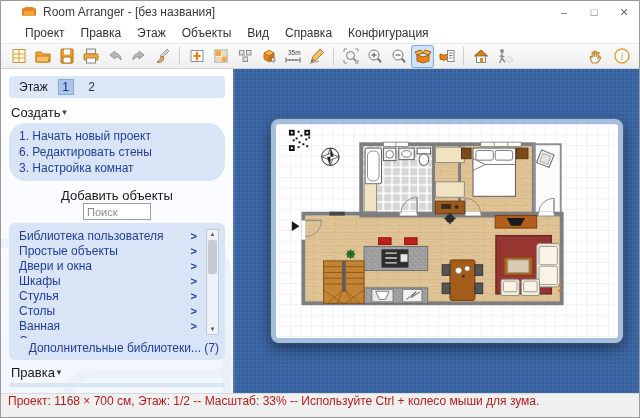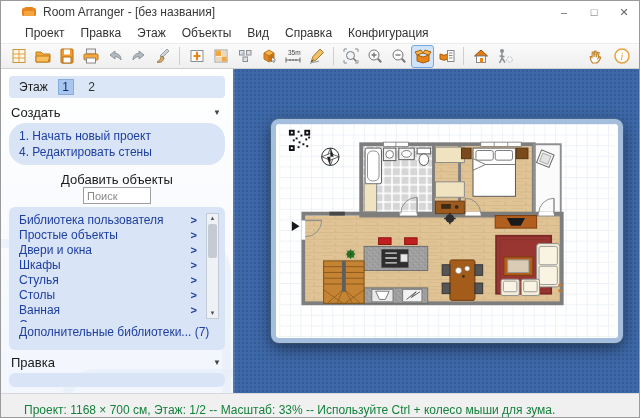--- a/index.html
+++ b/index.html
@@ -35,31 +35,31 @@
   
   .sidebar { width:232px; background:linear-gradient(#ffffff,#f2f6fd); position:relative; overflow:hidden; }
   .wm { position:absolute; border:9px solid #e7eef9; border-radius:34px; opacity:.65; }
   .sb-content { position:relative; z-index:1; height:100%; display:flex; flex-direction:column; }
   .floor-row { margin:7px 8px 2px; background:#dbe6f7; border-radius:4px; height:22px;
                display:flex; align-items:center; padding:0 10px; gap:10px; }
   .floor-label { color:#1a1a1a; }
   .floor-tab { min-width:16px; height:16px; display:flex; align-items:center; justify-content:center;
                color:#333; cursor:pointer; border:1px solid transparent; }
   .floor-tab.sel { background:#a9c6ee; border-color:#86abdf; color:#10306e; }
-  .section-h { display:flex; justify-content:space-between; align-items:center; padding:5px 12px 2px 10px;
+  .section-h { display:flex; justify-content:flex-start; align-items:center; padding:5px 12px 2px 10px;
                color:#1a1a1a; font-size:13px; }
   .tri { font-size:8px; color:#444; cursor:pointer; }
   .panel { margin:1px 8px; background:#d9e4f6; border-radius:17px; padding:5px 10px; }
   .plink { display:block; color:#1e3f9f; line-height:16px; cursor:pointer; }
   .addobj-h { display:flex; justify-content:space-between; align-items:center; padding:6px 10px 3px;flex-direction:column; }
   .addobj-title { font-size:13px; color:#1a1a1a; }
   .search { width:68px; height:17px; border:1px solid #9f9f9f; font-size:11px; padding:0 3px;
             font-family:"Liberation Sans",sans-serif; }
   .search::placeholder { color:#8a8a8a; }
-  .cat-panel { margin:0 8px; background:#d9e4f6; border-radius:6px; padding:5px 6px 10px 10px; position:relative; }
+  .cat-panel { margin:0 8px; background:#d9e4f6; border-radius:6px; padding:5px 6px 4px 10px; position:relative;text-align:right; }
   .cat-list { height:110px; overflow:hidden; }
   .cat-row { height:15px; display:flex; align-items:center; justify-content:space-between;
              padding-right:22px; cursor:pointer; }
   .cat-label { color:#1e3f9f; }
   .chev { color:#1e3f9f; font-weight:bold; font-size:11px; }
   .vscroll { position:absolute; right:6px; top:6px; width:13px; height:106px; background:#eef1f6;
              border:1px solid #c3cbd6; display:flex; flex-direction:column; align-items:center; }
   .varrow { font-size:6px; color:#555; line-height:9px; height:9px; cursor:pointer; }
   .vthumb { width:9px; height:34px; background:#c6cbd3; border-radius:2px; margin:1px 0; cursor:pointer; }
   .vtrack { flex:1; }
@@ -70,21 +70,21 @@
   .canvas { flex:1; position:relative; background-color:#3e69a8;
             background-image:radial-gradient(#355c97 1px, transparent 1px);
             background-size:4px 4px; box-shadow:inset 2px 0 0 rgba(255,255,255,.12); }
   .board { position:absolute; left:38px; top:50px; width:352px; height:224px;
            border:5px solid #a5bedd; border-radius:8px; background:#fff;
            box-shadow:0 5px 16px rgba(0,0,0,.5), 0 0 0 1px #54779f; }
   .board svg { display:block; width:100%; height:100%; }
 
   
   .statusbar { height:24px; background:#f0f0f0; border-top:1px solid #d8d8d8;
-               display:flex; align-items:flex-end; padding:0 23px; color:#15803d; font-size:12px; }
+               display:flex; align-items:flex-start; padding:0 7px; color:#b91c1c; font-size:12px; }
 </style>
 </head>
 <body>
 
 <div class="window">
 
   <div class="titlebar">
     <svg class="app-icon" viewBox="0 0 16 14">
       <rect x="1" y="3" width="3" height="8" rx="1.5" fill="#e8841a"></rect>
       <rect x="12" y="3" width="3" height="8" rx="1.5" fill="#e8841a"></rect>
@@ -276,21 +276,22 @@
           <span class="floor-tab sel">1</span>
           <span class="floor-tab">2</span>
         </div>
 
         <div class="section-h">
           <span>Создать</span>
           <span class="tri">▼</span>
         </div>
         <div class="panel">
           <span class="plink">1. Начать новый проект</span>
-          <span class="plink">4. Редактировать стены</span>
+          <span class="plink">6. Редактировать стены</span>
+          <span class="plink">3. Настройка комнат</span>
         </div>
 
         <div class="addobj-h">
           <span class="addobj-title">Добавить объекты</span>
           <input class="search" type="text" placeholder="Поиск" style="">
         </div>
 
         <div class="cat-panel">
           <div class="cat-list">
             <div class="cat-row">

